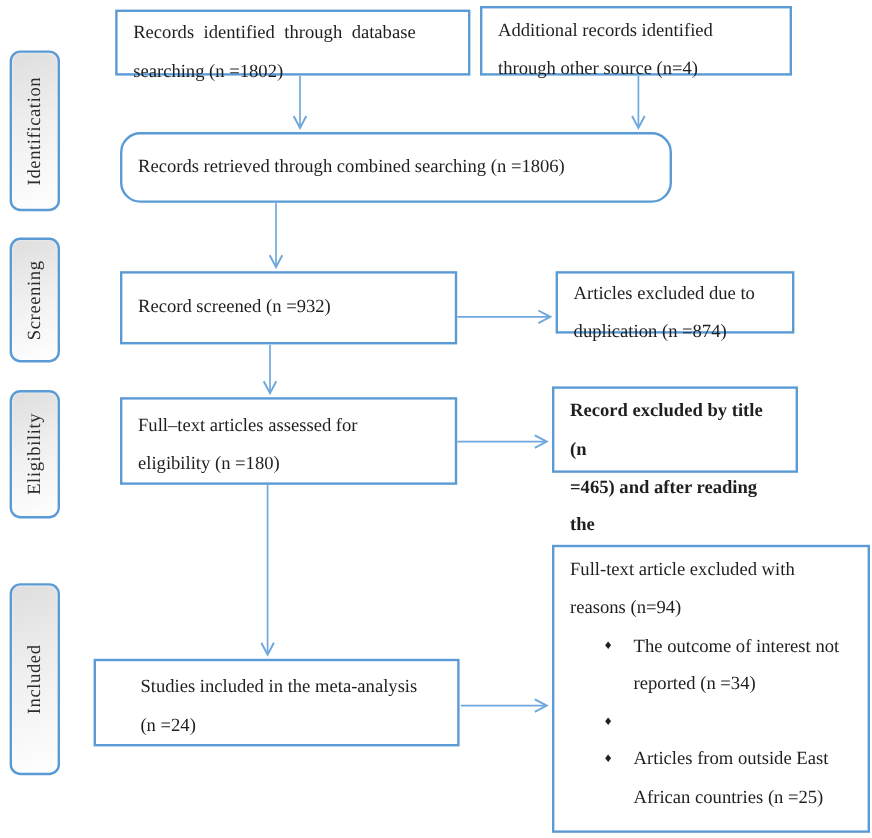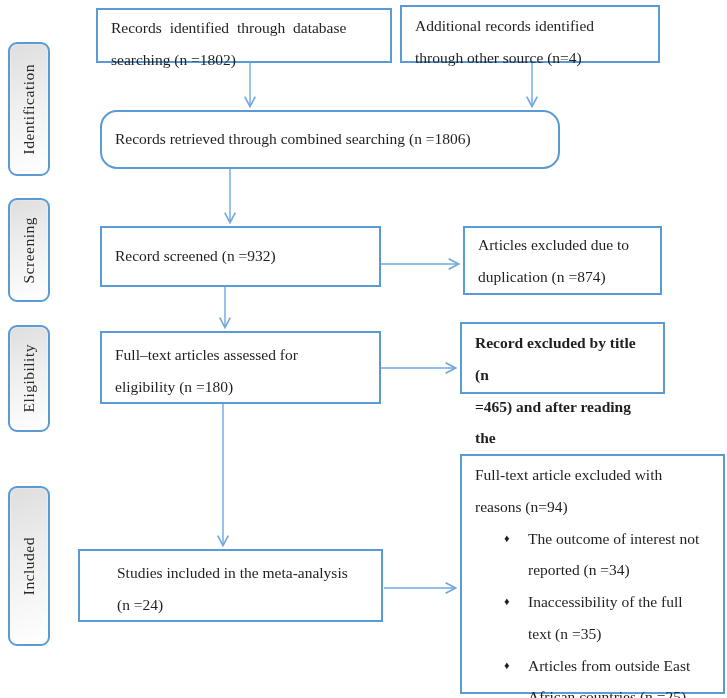--- a/index.html
+++ b/index.html
@@ -106,21 +106,21 @@
   </div>
 
   <div class="fbox" style="left:100px;top:110px;width:460px;height:59px;border-radius:17px;">
     <div class="text" style="padding-top:11px;">Records retrieved through combined searching (n =1806)</div>
   </div>
 
   <div class="fbox" style="left:100px;top:226px;width:281px;height:61px;">
     <div class="text" style="padding-top:12px;">Record screened (n =932)</div>
   </div>
 
-  <div class="fbox" style="left:463px;top:226px;width:199px;height:69px;">
+  <div class="fbox" style="left:463px;top:226px;width:199px;height:52px;">
     <div class="text" style="padding-top:1px;">Articles excluded due to
 duplication (n =874)</div>
   </div>
 
   <div class="fbox" style="left:100px;top:331px;width:281px;height:73px;">
     <div class="text" style="padding-top:6px;">Full–text articles assessed for
 eligibility (n =180)</div>
   </div>
 
   <div class="fbox" style="left:460px;top:322px;width:205px;height:72px;font-weight:bold;">
@@ -137,22 +137,20 @@
   <div class="fbox" style="left:460px;top:454px;width:265px;height:240px;">
     <div class="reasons-intro">Full-text article excluded with
 reasons (n=94)</div>
     <div class="bullet-row">
       <span class="bullet-glyph">♦</span>
       <span class="bullet-text">The outcome of interest not
 reported (n =34)</span>
     </div>
     <div class="bullet-row">
       <span class="bullet-glyph">♦</span>
-      <span class="bullet-text">Inaccessibility of the full
-text (n =35)</span>
     </div>
     <div class="bullet-row">
       <span class="bullet-glyph">♦</span>
       <span class="bullet-text">Articles from outside East
 African countries (n =25)</span>
     </div>
   </div>
 
 </div>
 

